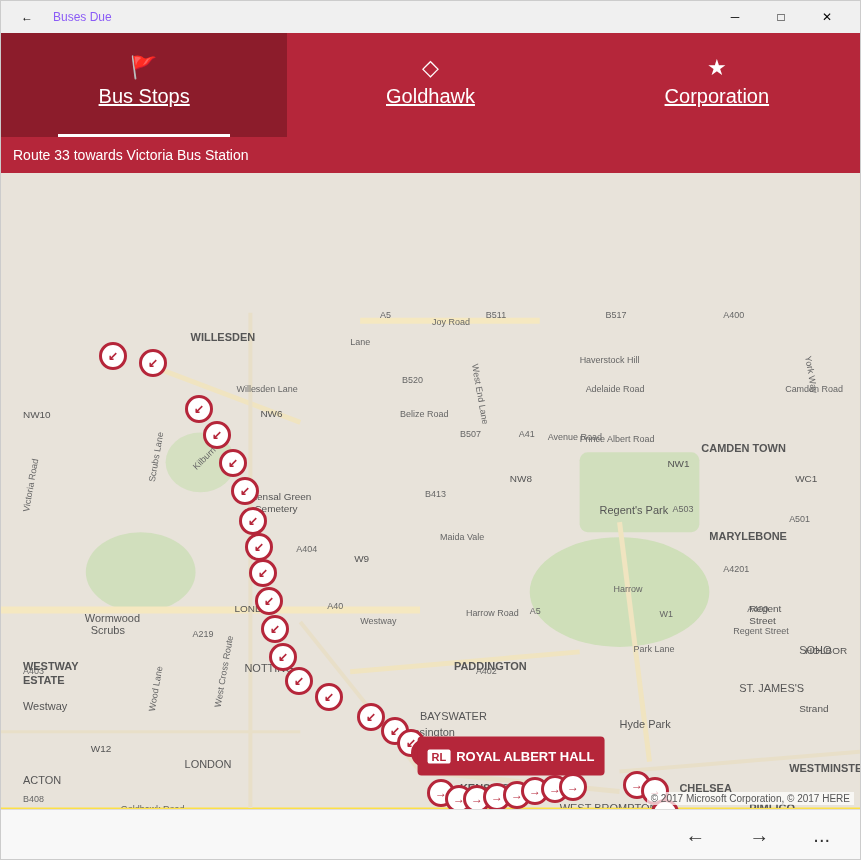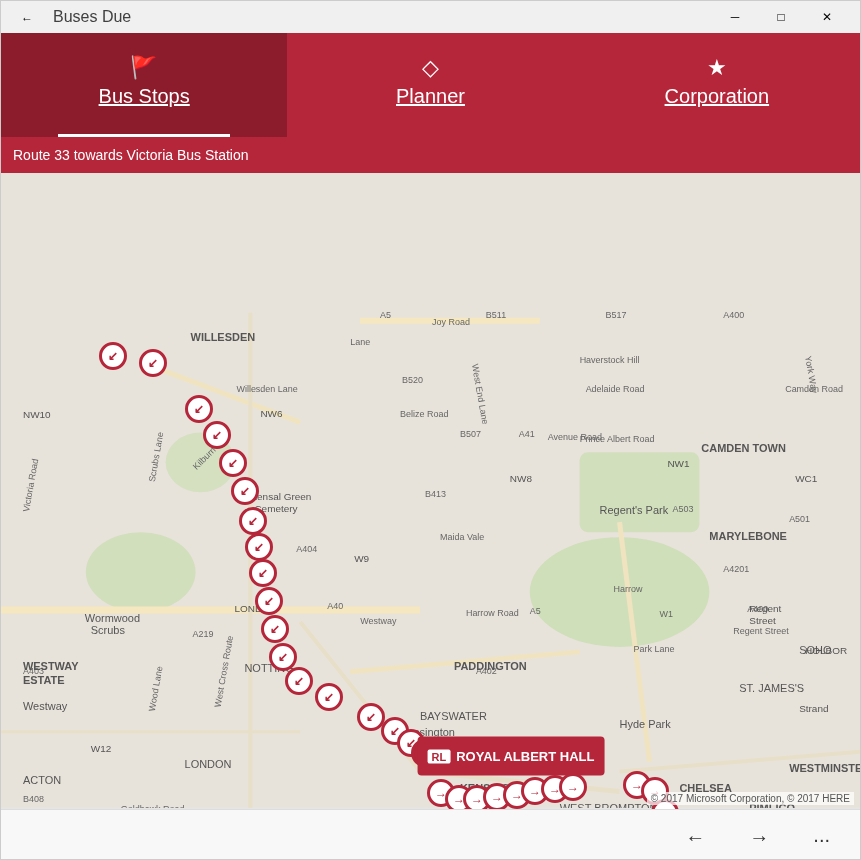--- a/index.html
+++ b/index.html
@@ -8,21 +8,21 @@
     
     #title-bar {
       height: 32px;
       background: #f0f0f0;
       display: flex;
       align-items: center;
       padding: 0 10px;
       justify-content: space-between;
     }
     #title-bar-left { display: flex; align-items: center; gap: 10px; }
-    #title-bar-title { font-size: 16px; color: #404040; }
+    #title-bar-title { font-size: 12px; color: #8b5cf6; }
     #title-bar-controls { display: flex; gap: 0; }
     .win-btn {
       width: 46px; height: 32px;
       border: none; background: transparent;
       font-size: 12px; cursor: pointer; display: flex; align-items: center; justify-content: center;
     }
 
     
     #header {
       height: 104px;
@@ -62,21 +62,21 @@
       padding: 0 12px;
       color: #fff;
       font-size: 14px;
     }
 
     
     #map-area {
       position: relative;
       height: calc(860px - 32px - 104px - 36px - 52px);
       overflow: hidden;
-      background: #e5e5e5;
+      background: #fde047;
     }
 
     
     .bus-stop-marker {
       position: absolute;
       width: 28px;
       height: 28px;
       border-radius: 50%;
       background: #fff;
       border: 3px solid #b5263a;
@@ -172,21 +172,21 @@
   </div>
 </div>
 
 <div id="header">
   <div class="nav-tab active">
     <span class="nav-tab-icon">🚩</span>
     <span class="nav-tab-label">Bus Stops</span>
   </div>
   <div class="nav-tab">
     <span class="nav-tab-icon">◇</span>
-    <span class="nav-tab-label">Planner</span>
+    <span class="nav-tab-label">Goldhawk</span>
   </div>
   <div class="nav-tab">
     <span class="nav-tab-icon">★</span>
     <span class="nav-tab-label">Corporation</span>
   </div>
 </div>
 
 <div id="route-banner">
   <span>Route 33 towards Victoria Bus Station</span>
 </div>

